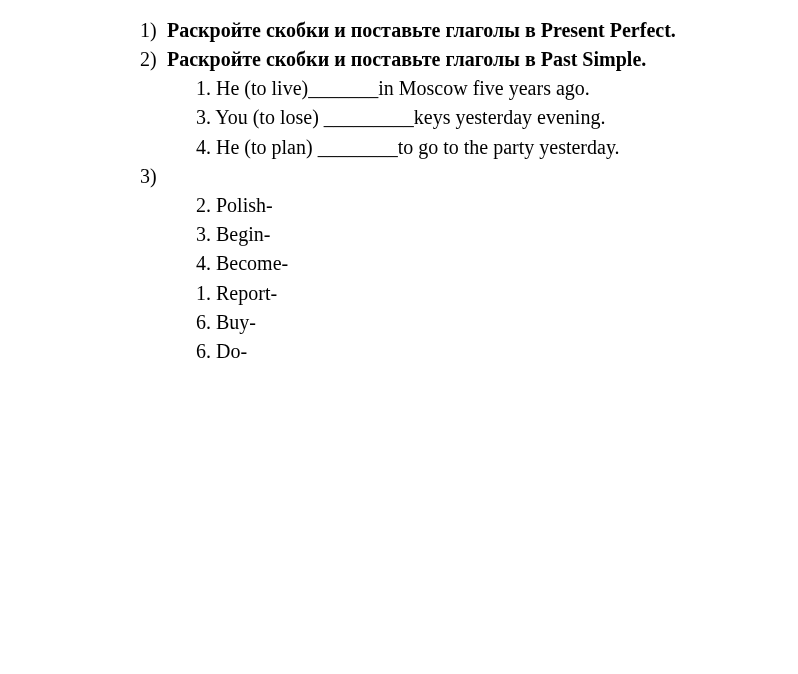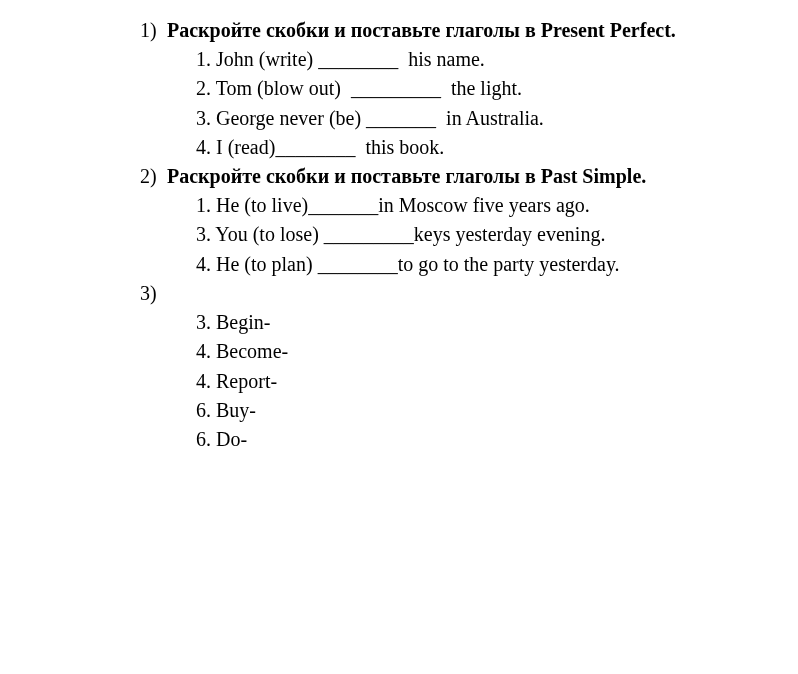--- a/index.html
+++ b/index.html
@@ -49,46 +49,41 @@
 </head>
 <body>
 
 <div class="page">
 
   <div class="section">
     <div class="section-header">
       <span class="section-number">1)</span>
       <span class="section-title">Раскройте скобки и поставьте глаголы в Present Perfect.</span>
     </div>
-    <div class="items">
-      <div class="item">1. John (write) ________  his name.</div>
-      <div class="item">2. Tom (blow out)  _________  the light.</div>
-      <div class="item">3. George never (be) _______  in Australia.</div>
-      <div class="item">4. I (read)________  this book.</div>
-    </div>
   </div>
 
   <div class="section">
     <div class="section-header">
       <span class="section-number">2)</span>
       <span class="section-title">Раскройте скобки и поставьте глаголы в Past Simple.</span>
     </div>
     <div class="items">
       <div class="item">1. He (to live)_______in Moscow five years ago.</div>
       <div class="item">3. You (to lose) _________keys yesterday evening.</div>
       <div class="item">4. He (to plan) ________to go to the party yesterday.</div>
     </div>
   </div>
 
   <div class="section">
     <div class="section-header">
       <span class="section-number">3)</span>
     </div>
     <div class="items">
+      <div class="item">2. Polish-</div>
       <div class="item">3. Begin-</div>
       <div class="item">4. Become-</div>
-      <div class="item">4. Report-</div>
+      <div class="item">1. Report-</div>
       <div class="item">6. Buy-</div>
       <div class="item">6. Do-</div>
     </div>
   </div>
 
 </div>
 
 </body></html>

